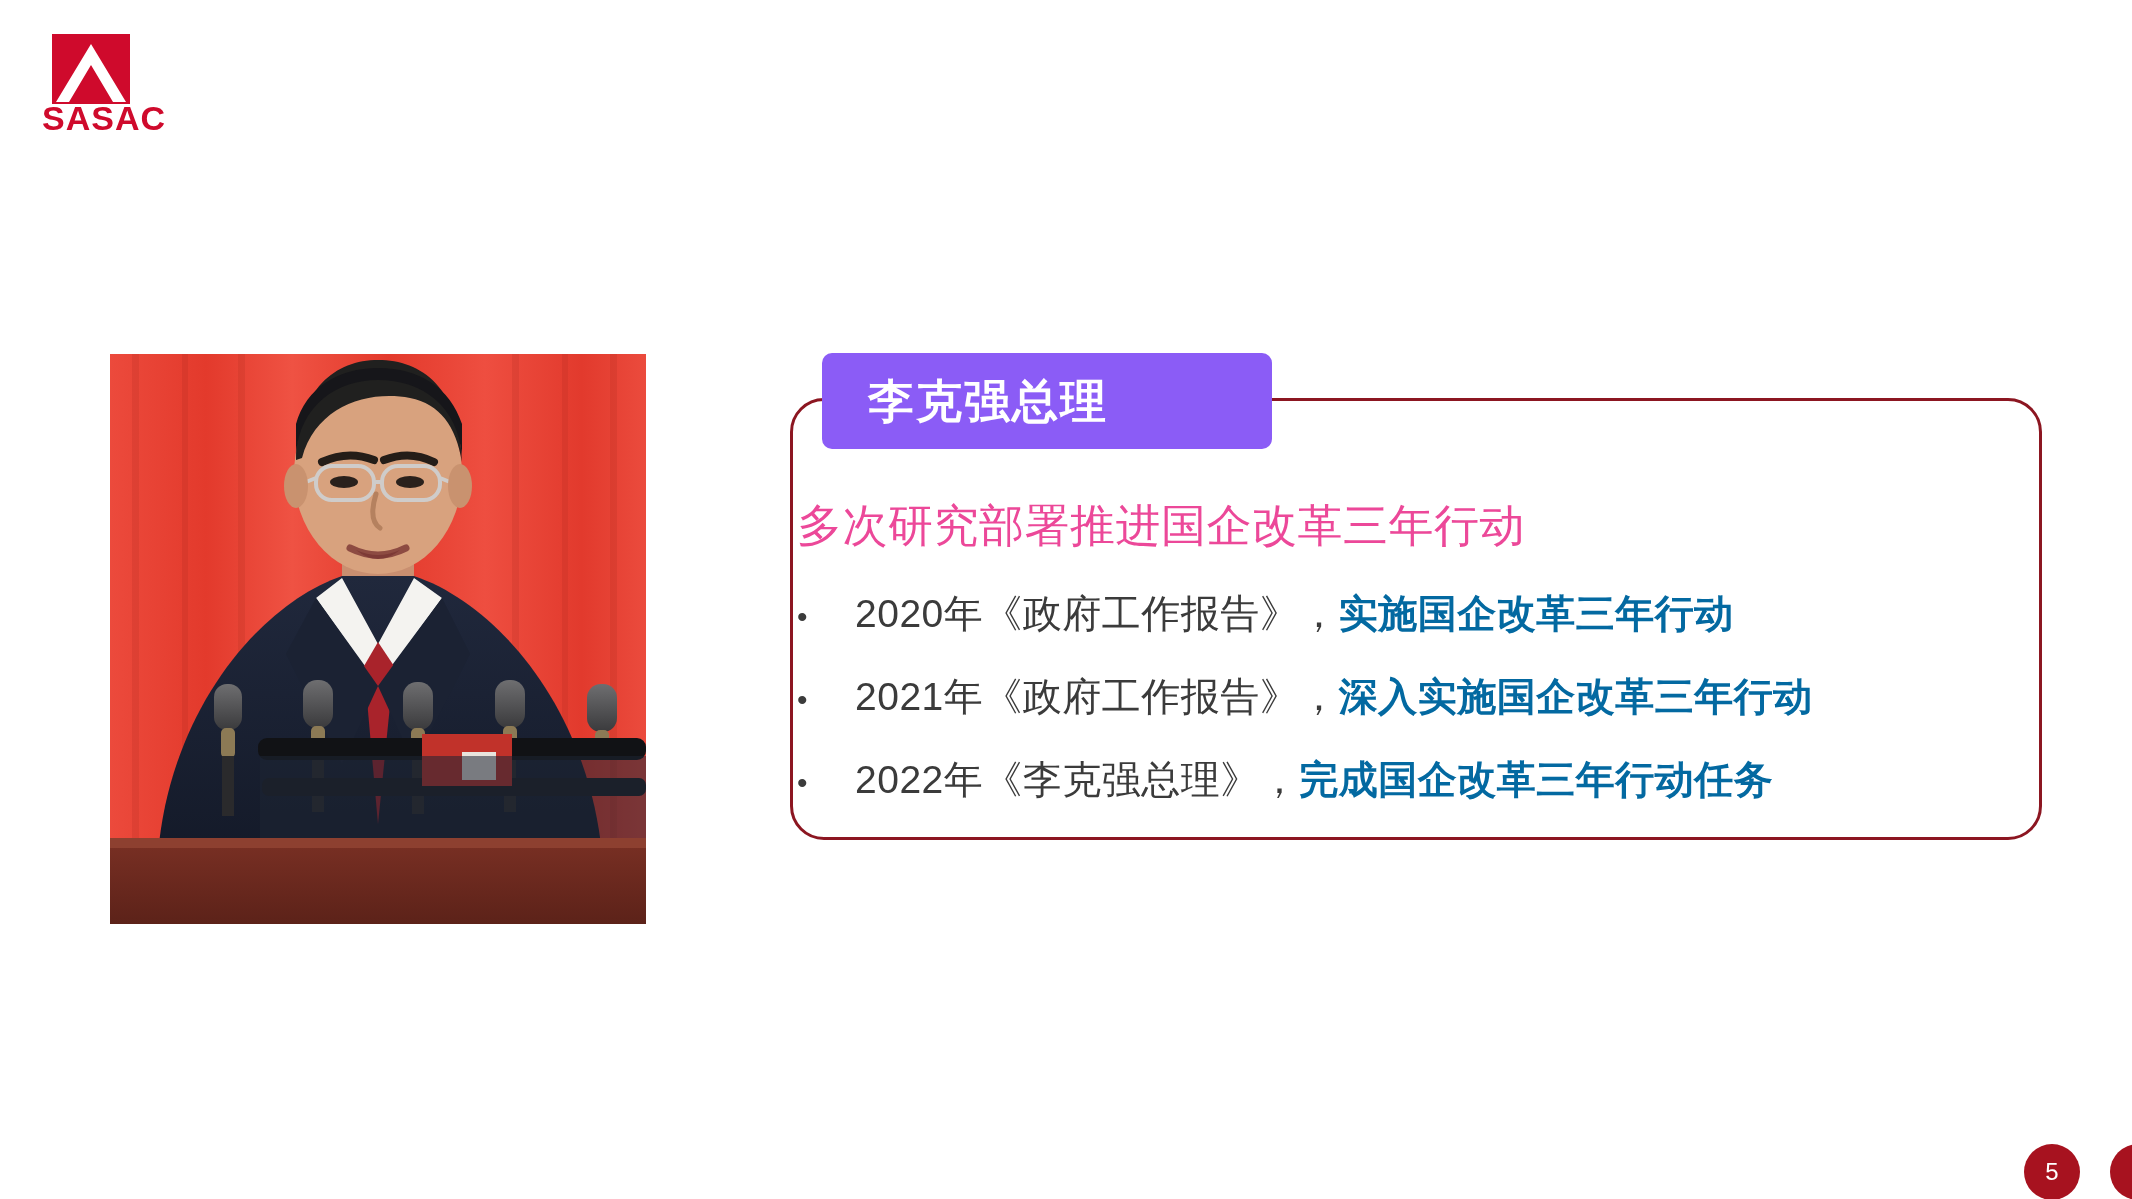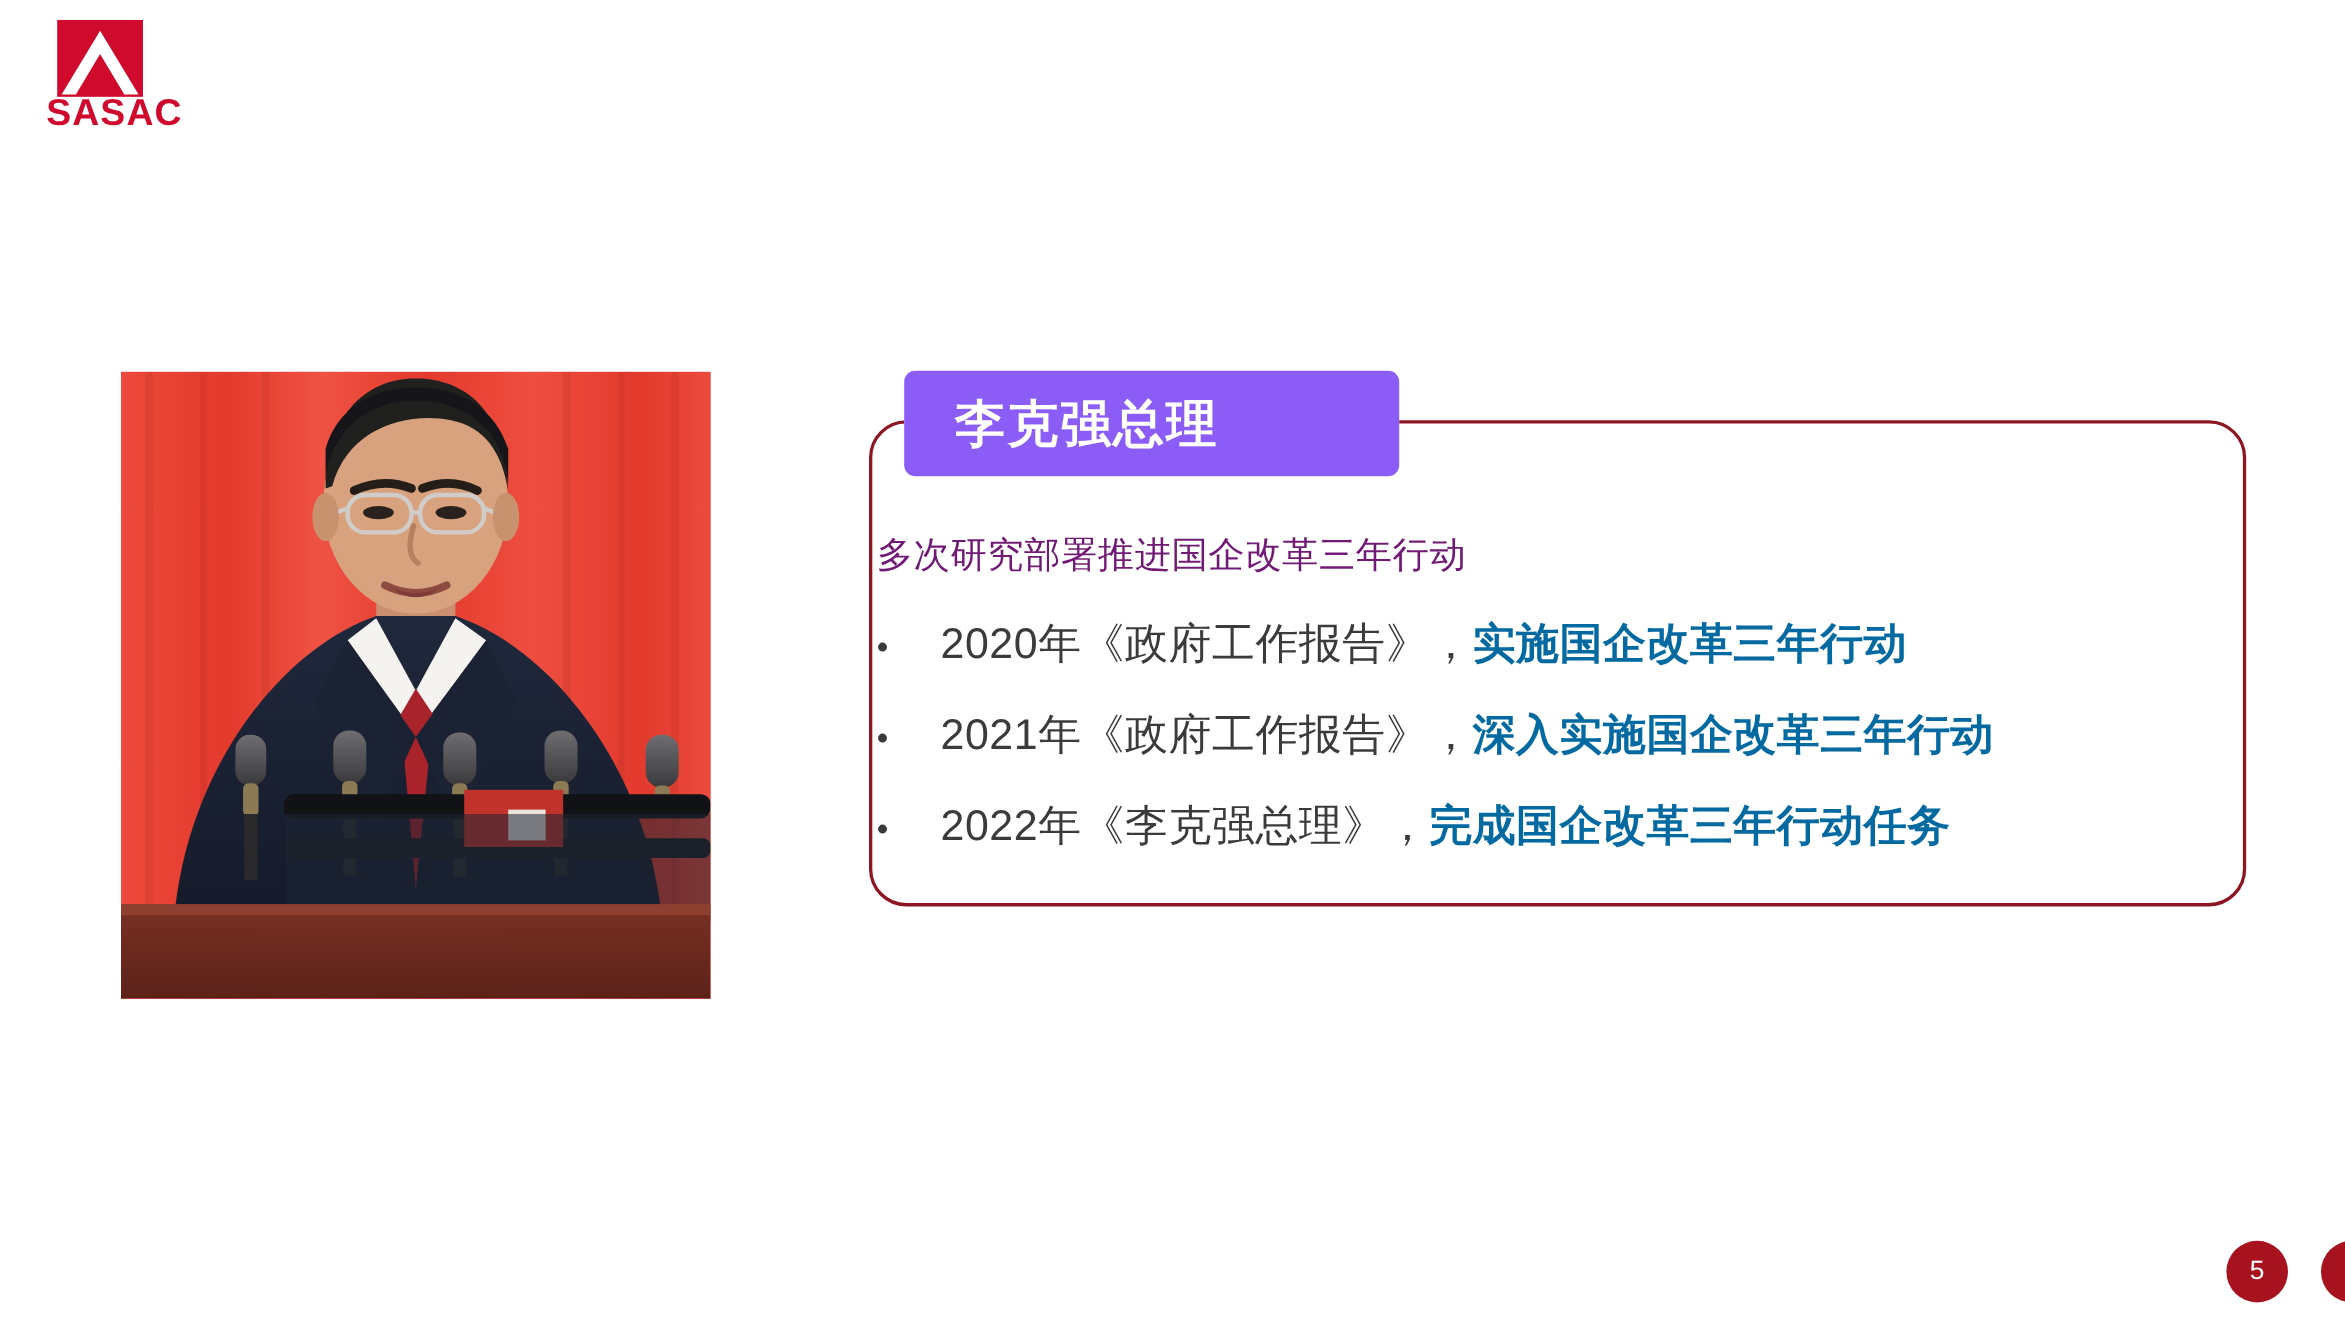--- a/index.html
+++ b/index.html
@@ -13,20 +13,21 @@
     position: relative;
     overflow: hidden;
     font-family: "Liberation Sans", "DejaVu Sans", sans-serif;
   }
 
   
   .slide {
     position: absolute;
     inset: 0;
     background: #ffffff;
+    margin-top: 16px;
   }
 
   
   .logo {
     position: absolute;
     left: 34px;
     top: 18px;
     width: 140px;
     height: 105px;
   }
@@ -88,22 +89,22 @@
   }
 
   
   .card-body {
     position: absolute;
     left: 797px;
     top: 487px;
     width: 1230px;
   }
   .lead {
-    font-size: 33px;
-    color: #701a75;
+    font-size: 45px;
+    color: #ec4899;
     line-height: 1.0;
     margin: 0 0 46px 0;
     letter-spacing: 0.5px;
   }
   .bullet-list {
     list-style: none;
     margin: 0;
     padding: 0;
   }
   .bullet-row {

